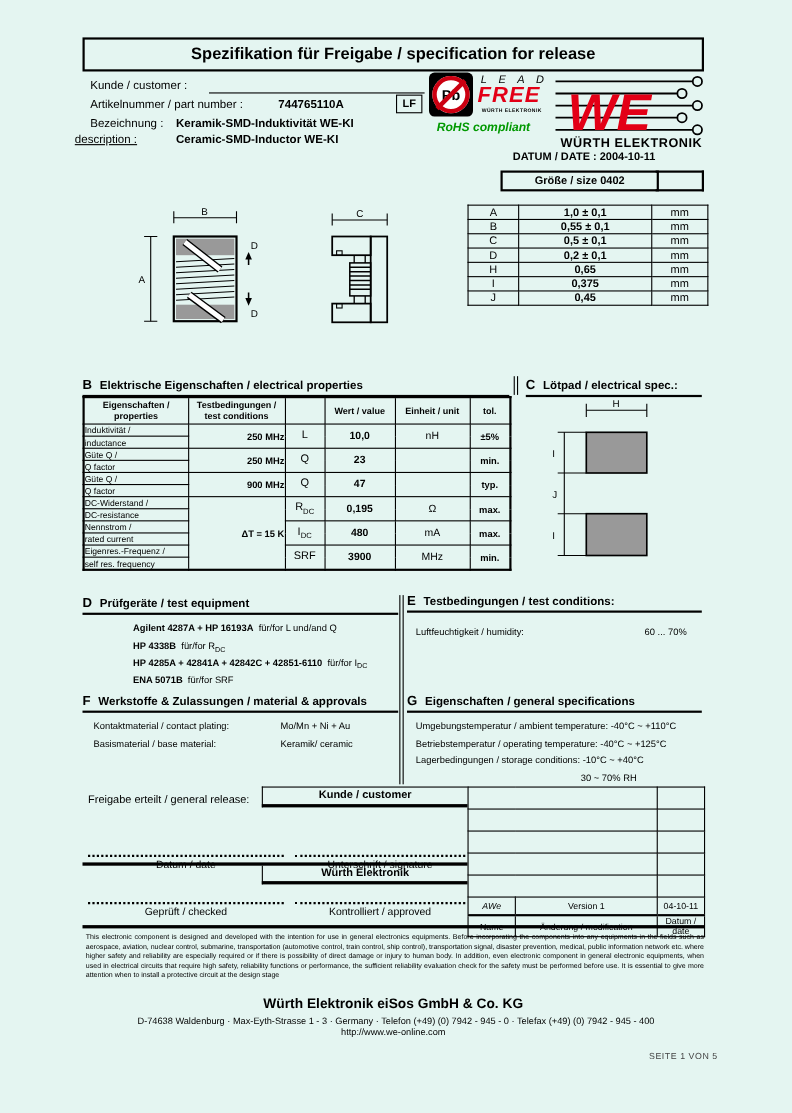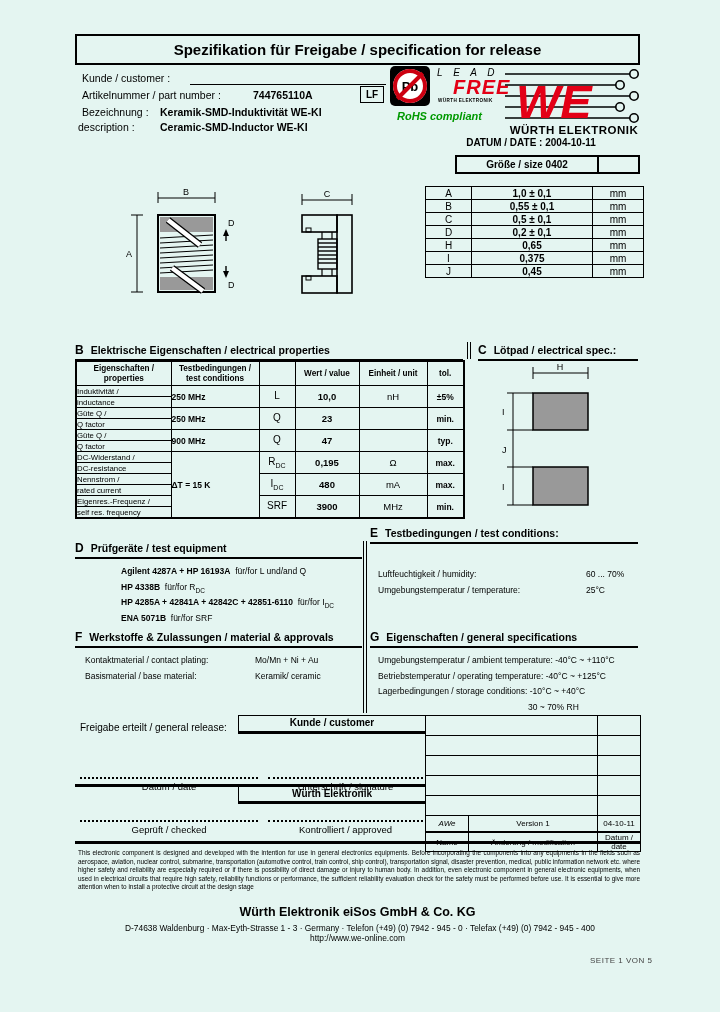--- a/index.html
+++ b/index.html
@@ -23,21 +23,21 @@
   .pb-box{left:390px;top:66px;width:40px;height:40px;background:#000;border-radius:5px;}
   .pb-circle{position:absolute;left:3px;top:3px;width:34px;height:34px;background:#fff;
              border-radius:50%;display:flex;align-items:center;justify-content:center;
              font-weight:bold;font-size:13px;}
   .pb-ring{position:absolute;left:3px;top:3px;width:34px;height:34px;border:4px solid #cc0011;
            border-radius:50%;box-sizing:border-box;}
   .pb-slash{position:absolute;left:2px;top:18px;width:36px;height:4px;background:#cc0011;
             transform:rotate(-45deg);}
   .lead-txt{left:437px;top:67px;font-size:10px;font-style:italic;letter-spacing:4px;text-align:right;}
   .free-txt{left:434px;top:76px;font-size:20px;font-weight:bold;font-style:italic;
-            color:#e30016;letter-spacing:1px;margin-left:19px;}
+            color:#e30016;letter-spacing:1px;}
   .brand-sm{left:438px;top:98px;font-size:4.6px;font-weight:bold;letter-spacing:.4px;}
   .rohs{left:397px;top:110px;font-size:11px;font-weight:bold;font-style:italic;color:#009900;}
 
   .datum{left:420px;top:137px;width:222px;text-align:center;font-size:10px;font-weight:bold;}
 
   
   .sec-head{position:absolute;height:16px;border-bottom:2.5px solid #000;
             font-weight:bold;font-size:10.5px;line-height:15px;white-space:nowrap;overflow:hidden;}
   .sec-head .letter{font-size:12px;margin-right:7px;}
   .sec-a-top{border-top:2px solid #000;}
@@ -51,21 +51,21 @@
   table.dim td.k{width:45px;}
   table.dim td.v{width:120px;font-weight:bold;}
   table.dim td.u{width:50px;}
 
   
   table.elec{position:absolute;left:75px;top:360px;width:388px;border-collapse:collapse;
              table-layout:fixed;border:2px solid #000;}
   table.elec th,table.elec td{border:1px solid #000;padding:0;}
   table.elec th{font-size:8.2px;font-weight:bold;height:23px;text-align:center;line-height:10px;}
   td.prop{font-size:7.8px;text-align:left;padding-left:3px;height:10px;line-height:9px;}
-  td.cond{font-size:8.5px;font-weight:bold;text-align:left;}
+  td.cond{font-size:8.5px;font-weight:bold;text-align:right;}
   td.sym{font-size:10px;text-align:center;}
   td.sym sub{font-size:7px;}
   td.valc{font-size:9.5px;font-weight:bold;text-align:center;}
   td.unit{font-size:9.5px;text-align:center;}
   td.tol{font-size:8.5px;font-weight:bold;text-align:center;}
 
   .dbl-sep{border-left:1.5px solid #000;border-right:1.5px solid #000;width:2px;}
 
   
   .equip-line{font-size:8.5px;height:15.5px;white-space:nowrap;margin-left:36px;}
@@ -107,21 +107,21 @@
 
   <div class="abs title-box">Spezifikation für Freigabe / specification for release</div>
 
   <div class="abs lbl" style="left:82px;top:72px;">Kunde / customer :</div>
   <div class="abs cust-line"></div>
   <div class="abs lbl" style="left:82px;top:89px;">Artikelnummer / part number :</div>
   <div class="abs val" style="left:253px;top:89px;">744765110A</div>
   <div class="abs lf-box">LF</div>
   <div class="abs lbl" style="left:82px;top:106px;">Bezeichnung :</div>
   <div class="abs val" style="left:160px;top:106px;">Keramik-SMD-Induktivität WE-KI</div>
-  <div class="abs lbl" style="left:78px;top:121px;">description :</div>
+  <div class="abs lbl" style="left:68px;top:121px;text-decoration:underline;">description :</div>
   <div class="abs val" style="left:160px;top:121px;">Ceramic-SMD-Inductor WE-KI</div>
 
   <div class="abs pb-box">
     <div class="pb-circle">Pb</div>
     <div class="pb-ring"></div>
     <div class="pb-slash"></div>
   </div>
   <div class="abs lead-txt">L E A D</div>
   <div class="abs free-txt">FREE</div>
   <div class="abs brand-sm">WÜRTH ELEKTRONIK</div>
@@ -365,34 +365,33 @@
     <line x1="21" y1="31" x2="21" y2="143" stroke="#000" stroke-width="1"></line>
     <text x="10" y="53" font-size="9">I</text>
     <text x="10" y="91" font-size="9">J</text>
     <text x="10" y="128" font-size="9">I</text>
   </svg>
 
   <div class="sec-head" style="left:75px;top:541px;width:287px;">
     <span class="letter">D</span><span>Prüfgeräte  /  test equipment</span>
   </div>
   <div class="abs dbl-sep" style="left:363px;top:541px;height:172px;"></div>
-  <div class="sec-head" style="left:370px;top:526px;width:268px;">
+  <div class="sec-head" style="left:370px;top:539px;width:268px;">
     <span class="letter">E</span><span>Testbedingungen / test conditions:</span>
   </div>
 
   <div class="abs" style="left:85px;top:566px;">
     <div class="equip-line"><span class="eq">Agilent 4287A + HP 16193A</span>&nbsp; <span>für/for L und/and Q</span><sub></sub></div>
     <div class="equip-line"><span class="eq">HP 4338B</span>&nbsp; <span>für/for R</span><sub>DC</sub></div>
     <div class="equip-line"><span class="eq">HP 4285A + 42841A + 42842C + 42851-6110</span>&nbsp; <span>für/for I</span><sub>DC</sub></div>
     <div class="equip-line"><span class="eq">ENA 5071B</span>&nbsp; <span>für/for SRF</span><sub></sub></div>
   </div>
 
   <div class="abs" style="left:378px;top:569px;">
     <div class="kv-row"><span class="k2" style="width:208px;">Luftfeuchtigkeit / humidity:</span><span>60 ... 70%</span></div>
-    <div class="kv-row"><span class="k2" style="width:208px;">Umgebungstemperatur / temperature:</span><span>25°C</span></div>
   </div>
 
   <div class="sec-head" style="left:75px;top:630px;width:287px;">
     <span class="letter">F</span><span>Werkstoffe &amp; Zulassungen / material &amp; approvals</span>
   </div>
   <div class="abs dbl-sep" style="left:363px;top:713px;height:0;"></div>
   <div class="sec-head" style="left:370px;top:630px;width:268px;">
     <span class="letter">G</span><span>Eigenschaften / general specifications</span>
   </div>
 

